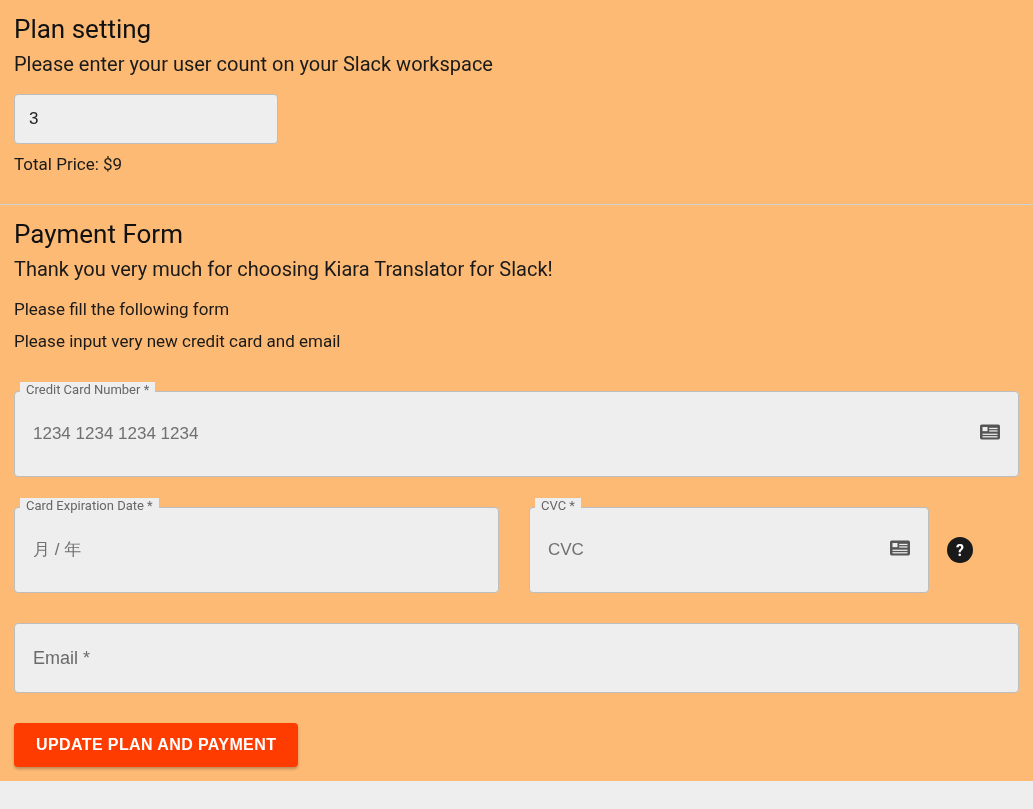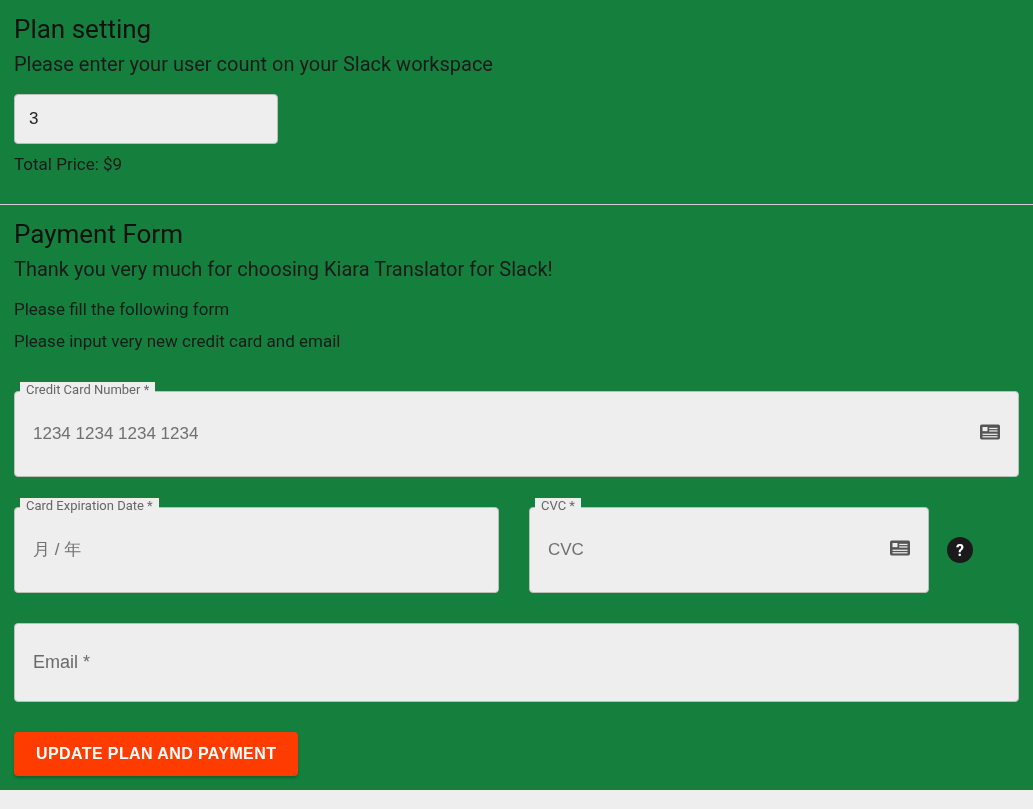--- a/index.html
+++ b/index.html
@@ -9,21 +9,21 @@
     }
     body {
       font-family: -apple-system, BlinkMacSystemFont, "Segoe UI", Roboto, "Helvetica Neue", Arial, sans-serif;
       background: #eeeeee;
       width: 1033px;
       height: 809px;
       overflow: hidden;
     }
     .section {
       padding: 14px 14px 30px 14px;
-      background: #15803d;
+      background: #fdba74;
     }
     .section-plan {
       border-bottom: 1px solid #d0d0d0;
     }
     .section-payment {
       padding-bottom: 14px;
     }
     h2 {
       font-size: 26px;
       font-weight: 400;
@@ -130,21 +130,21 @@
       align-items: center;
       justify-content: center;
       font-size: 16px;
       font-weight: 700;
       flex-shrink: 0;
     }
     .field-email {
       margin-bottom: 30px;
     }
     .field-email .field-wrap {
-      height: 79px;
+      height: 70px;
     }
     .field-email .field-input {
       font-size: 18px;
     }
     .field-email .field-input::placeholder {
       color: #6a6a6a;
     }
 
     .submit-btn {
       background: #ff3c00;

